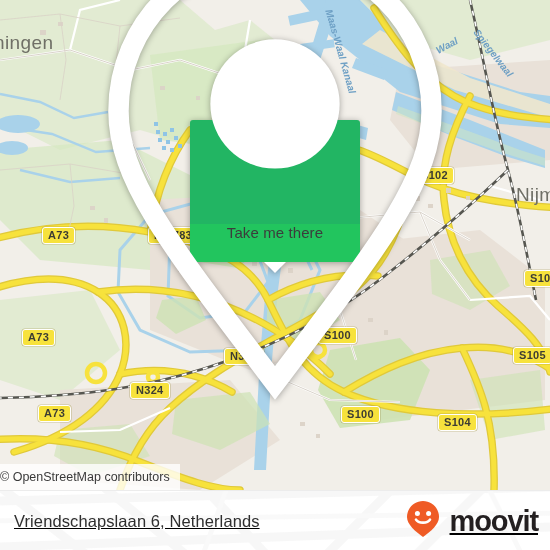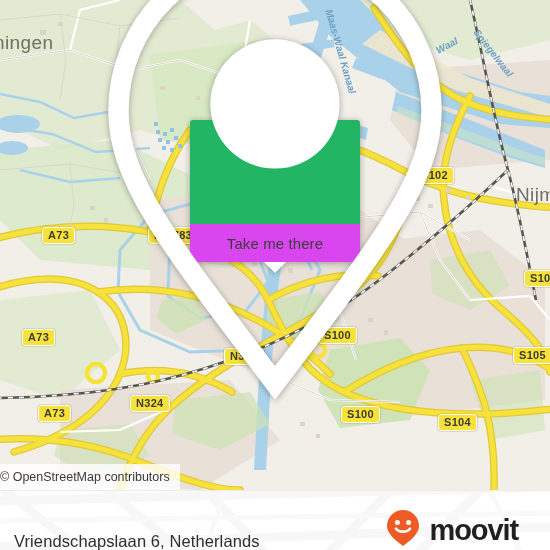--- a/index.html
+++ b/index.html
@@ -53,24 +53,24 @@
     left:190px;top:120px;width:170px;
     filter:drop-shadow(0 1px 3px rgba(0,0,0,.33));
   }
   #popup-top{
     background:#22b563;
     height:104px;
     border-radius:3px 3px 0 0;
     display:flex;align-items:center;justify-content:center;
   }
   #popup-bottom{
-    background:#d946ef;
+    background:#22c55e;
     height:38px;
     border-radius:0 0 3px 3px;
-    display:flex;align-items:center;justify-content:center;
+    display:flex;justify-content:center;
   }
   #popup-bottom span{
     font-size:15px;color:#3c3c3c;letter-spacing:.1px;
   }
   #popup-tail{
     position:absolute;left:50%;margin-left:-11px;top:142px;
     width:0;height:0;
     border-left:11px solid transparent;
     border-right:11px solid transparent;
     border-top:11px solid #ffffff;
@@ -93,22 +93,22 @@
     background:#ffffff;
     border-top:1px solid #ececec;
     overflow:hidden;
   }
   #footer-watermark{
     position:absolute;left:0;top:-30px;width:550px;height:120px;
     opacity:.5;
   }
   #footer-inner{
     position:relative;width:550px;height:60px;
-    display:flex;align-items:flex-end;justify-content:space-between;
-    padding:0 32px 0 14px;box-sizing:border-box;
+    display:flex;align-items:center;justify-content:space-between;
+    padding:0 12px 0 14px;box-sizing:border-box;text-decoration:underline;
   }
   #address{
     font-size:16.5px;color:#2f2f2f;letter-spacing:.1px;white-space:nowrap;
   }
   #brand{display:flex;align-items:center;gap:2px;}
   #brand-word{
     font-size:29px;color:#231f20;font-weight:bold;letter-spacing:-1.1px;
     line-height:29px;
     margin-left:8px;
   }
@@ -312,21 +312,21 @@
     <div class="map-label water-label" style="left:480px;top:27px;transform:rotate(52deg);transform-origin:left top;">Spiegelwaal</div>
 
     <div class="shield" style="left:415px;top:167px;">S102</div>
     <div class="shield" style="left:42px;top:227px;">A73</div>
     <div class="shield" style="left:148px;top:227px;">RW783</div>
     <div class="shield" style="left:524px;top:270px;">S105</div>
     <div class="shield" style="left:22px;top:329px;">A73</div>
     <div class="shield" style="left:318px;top:327px;">S100</div>
     <div class="shield" style="left:224px;top:348px;">N326</div>
     <div class="shield" style="left:513px;top:347px;">S105</div>
-    <div class="shield" style="left:130px;top:395px;">N324</div>
+    <div class="shield" style="left:130px;top:382px;">N324</div>
     <div class="shield" style="left:38px;top:405px;">A73</div>
     <div class="shield" style="left:341px;top:406px;">S100</div>
     <div class="shield" style="left:438px;top:414px;">S104</div>
 
     <div id="popup">
       <div id="popup-top">
         <span>
           <svg width="58" height="72" viewBox="0 0 58 72" xmlns="http://www.w3.org/2000/svg">
             <path d="M29 4 C16.3 4 6 14.3 6 27 C6 37 13 46 29 67 C45 46 52 37 52 27 C52 14.3 41.7 4 29 4 Z" fill="none" stroke="#ffffff" stroke-width="3"></path>
             <circle cx="29" cy="26" r="9.5" fill="#ffffff"></circle>

